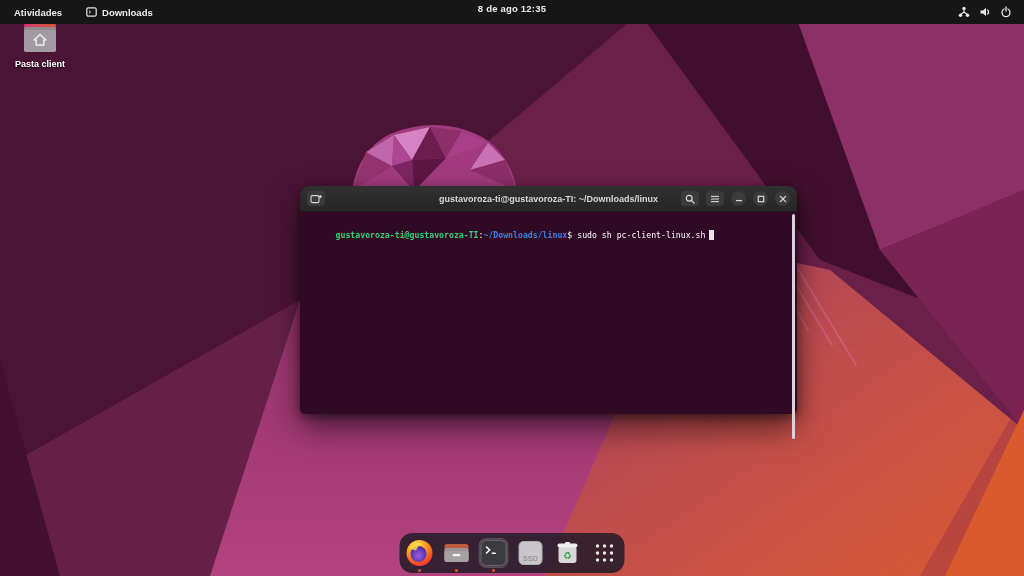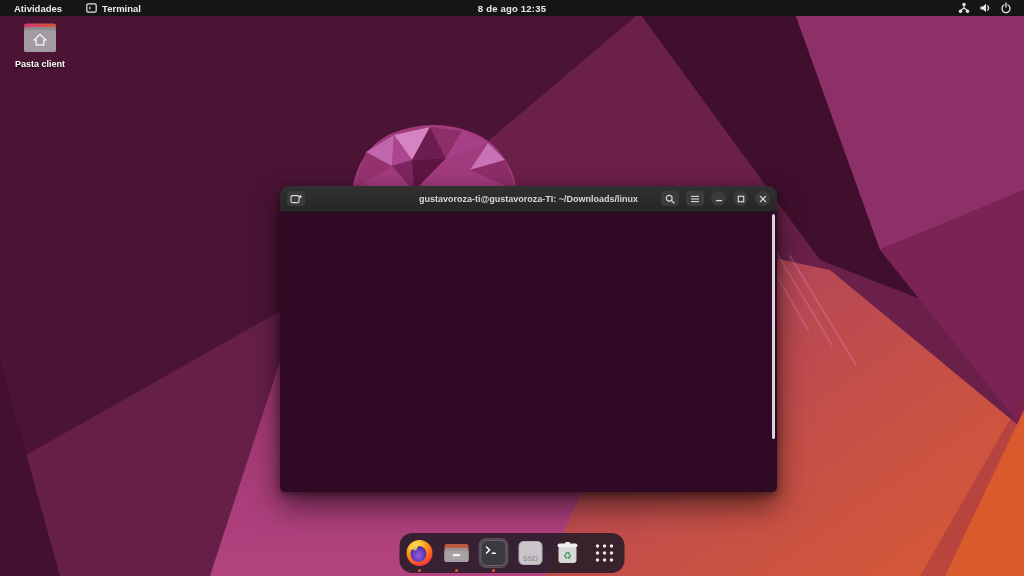--- a/index.html
+++ b/index.html
@@ -5,36 +5,36 @@
   html,body{margin:0;padding:0;}
   body{
     width:1024px;height:576px;position:relative;overflow:hidden;
     font-family:"Liberation Sans","DejaVu Sans",sans-serif;
     background:#5e1c42;
   }
   
   .wallpaper{position:absolute;inset:0;z-index:0;}
   
   .topbar{
-    position:absolute;top:0;left:0;right:0;height:16px;background:#161616;
+    position:absolute;top:0;left:0;right:0;height:24px;background:#161616;
     display:flex;align-items:center;color:#ededed;font-size:9.5px;font-weight:600;z-index:50;
   }
   .topbar-left{display:flex;align-items:center;gap:16px;padding-left:10px;}
   .tb-item{display:flex;align-items:center;gap:5px;height:16px;padding:0 4px;cursor:default;}
   .clock{position:absolute;left:50%;transform:translateX(-50%);top:0;height:16px;display:flex;align-items:center;letter-spacing:.2px;}
   .tray{margin-left:auto;display:flex;align-items:center;gap:9px;padding-right:12px;height:16px;}
   
   .desktop-icon{position:absolute;left:9px;top:22px;width:62px;text-align:center;z-index:5;}
   .desktop-icon .lbl{
     margin-top:1px;color:#fff;font-size:9px;font-weight:600;
     text-shadow:0 1px 2px rgba(0,0,0,.85);line-height:10px;
   }
   
   .term-window{
-    position:absolute;left:280px;top:186px;width:497px;height:306px;z-index:20;
+    position:absolute;left:300px;top:186px;width:497px;height:228px;z-index:20;
     border-radius:9px 9px 5px 5px;background:#300a24;
     box-shadow:0 14px 30px rgba(0,0,0,.55),0 3px 8px rgba(0,0,0,.4);
   }
   .term-header{
     height:26px;background:linear-gradient(#313131,#262626);
     border-radius:9px 9px 0 0;border-bottom:1px solid #1b1b1b;
     display:flex;align-items:center;padding:0 7px;position:relative;box-sizing:border-box;
   }
   .term-title{
     position:absolute;left:50%;transform:translateX(-50%);
@@ -114,21 +114,21 @@
 <div class="topbar">
   <div class="topbar-left">
     <div class="tb-item">
       <span>Atividades</span>
     </div>
     <div class="tb-item">
       <svg width="11" height="10" viewBox="0 0 11 10">
         <rect x="0.8" y="0.8" width="9.4" height="8.4" rx="1.5" fill="none" stroke="#e8e8e8" stroke-width="1.2"></rect>
         <path d="M3 3.6 L4.6 5 L3 6.4" fill="none" stroke="#e8e8e8" stroke-width="1"></path>
       </svg>
-      <span>Terminal</span>
+      <span>Downloads</span>
     </div>
   </div>
   <div class="clock">
     <span>8 de ago 12:35</span>
   </div>
   <div class="tray">
     <svg width="12" height="12" viewBox="0 0 12 12">
       <g stroke="#e8e8e8" stroke-width="1.1">
         <line x1="6" y1="3.5" x2="6" y2="6"></line>
           <line x1="6" y1="6" x2="3" y2="8.2"></line>
@@ -206,20 +206,23 @@
         <svg width="8" height="8" viewBox="0 0 8 8">
           <g stroke="#d9d9d9" stroke-width="1.3" stroke-linecap="round">
               <line x1="1.4" y1="1.4" x2="6.6" y2="6.6"></line>
               <line x1="6.6" y1="1.4" x2="1.4" y2="6.6"></line>
             </g>
         </svg>
       </div>
     </div>
   </div>
   <div class="term-body">
+    <div class="prompt-line">
+      <span class="p-user">gustavoroza-ti@gustavoroza-TI</span><span class="p-colon">:</span><span class="p-path">~/Downloads/linux</span><span class="p-colon">$</span><span class="p-cmd">sudo sh pc-client-linux.sh</span><span class="cursor"></span>
+    </div>
     <div class="scrollbar"></div>
   </div>
 </div>
 
 <div class="dock">
   <div class="dock-item">
     <svg width="28" height="28" viewBox="0 0 28 28">
       <defs>
         <radialGradient id="fxo" cx="35%" cy="20%" r="90%">
           <stop offset="0" stop-color="#ffe14d"></stop>

